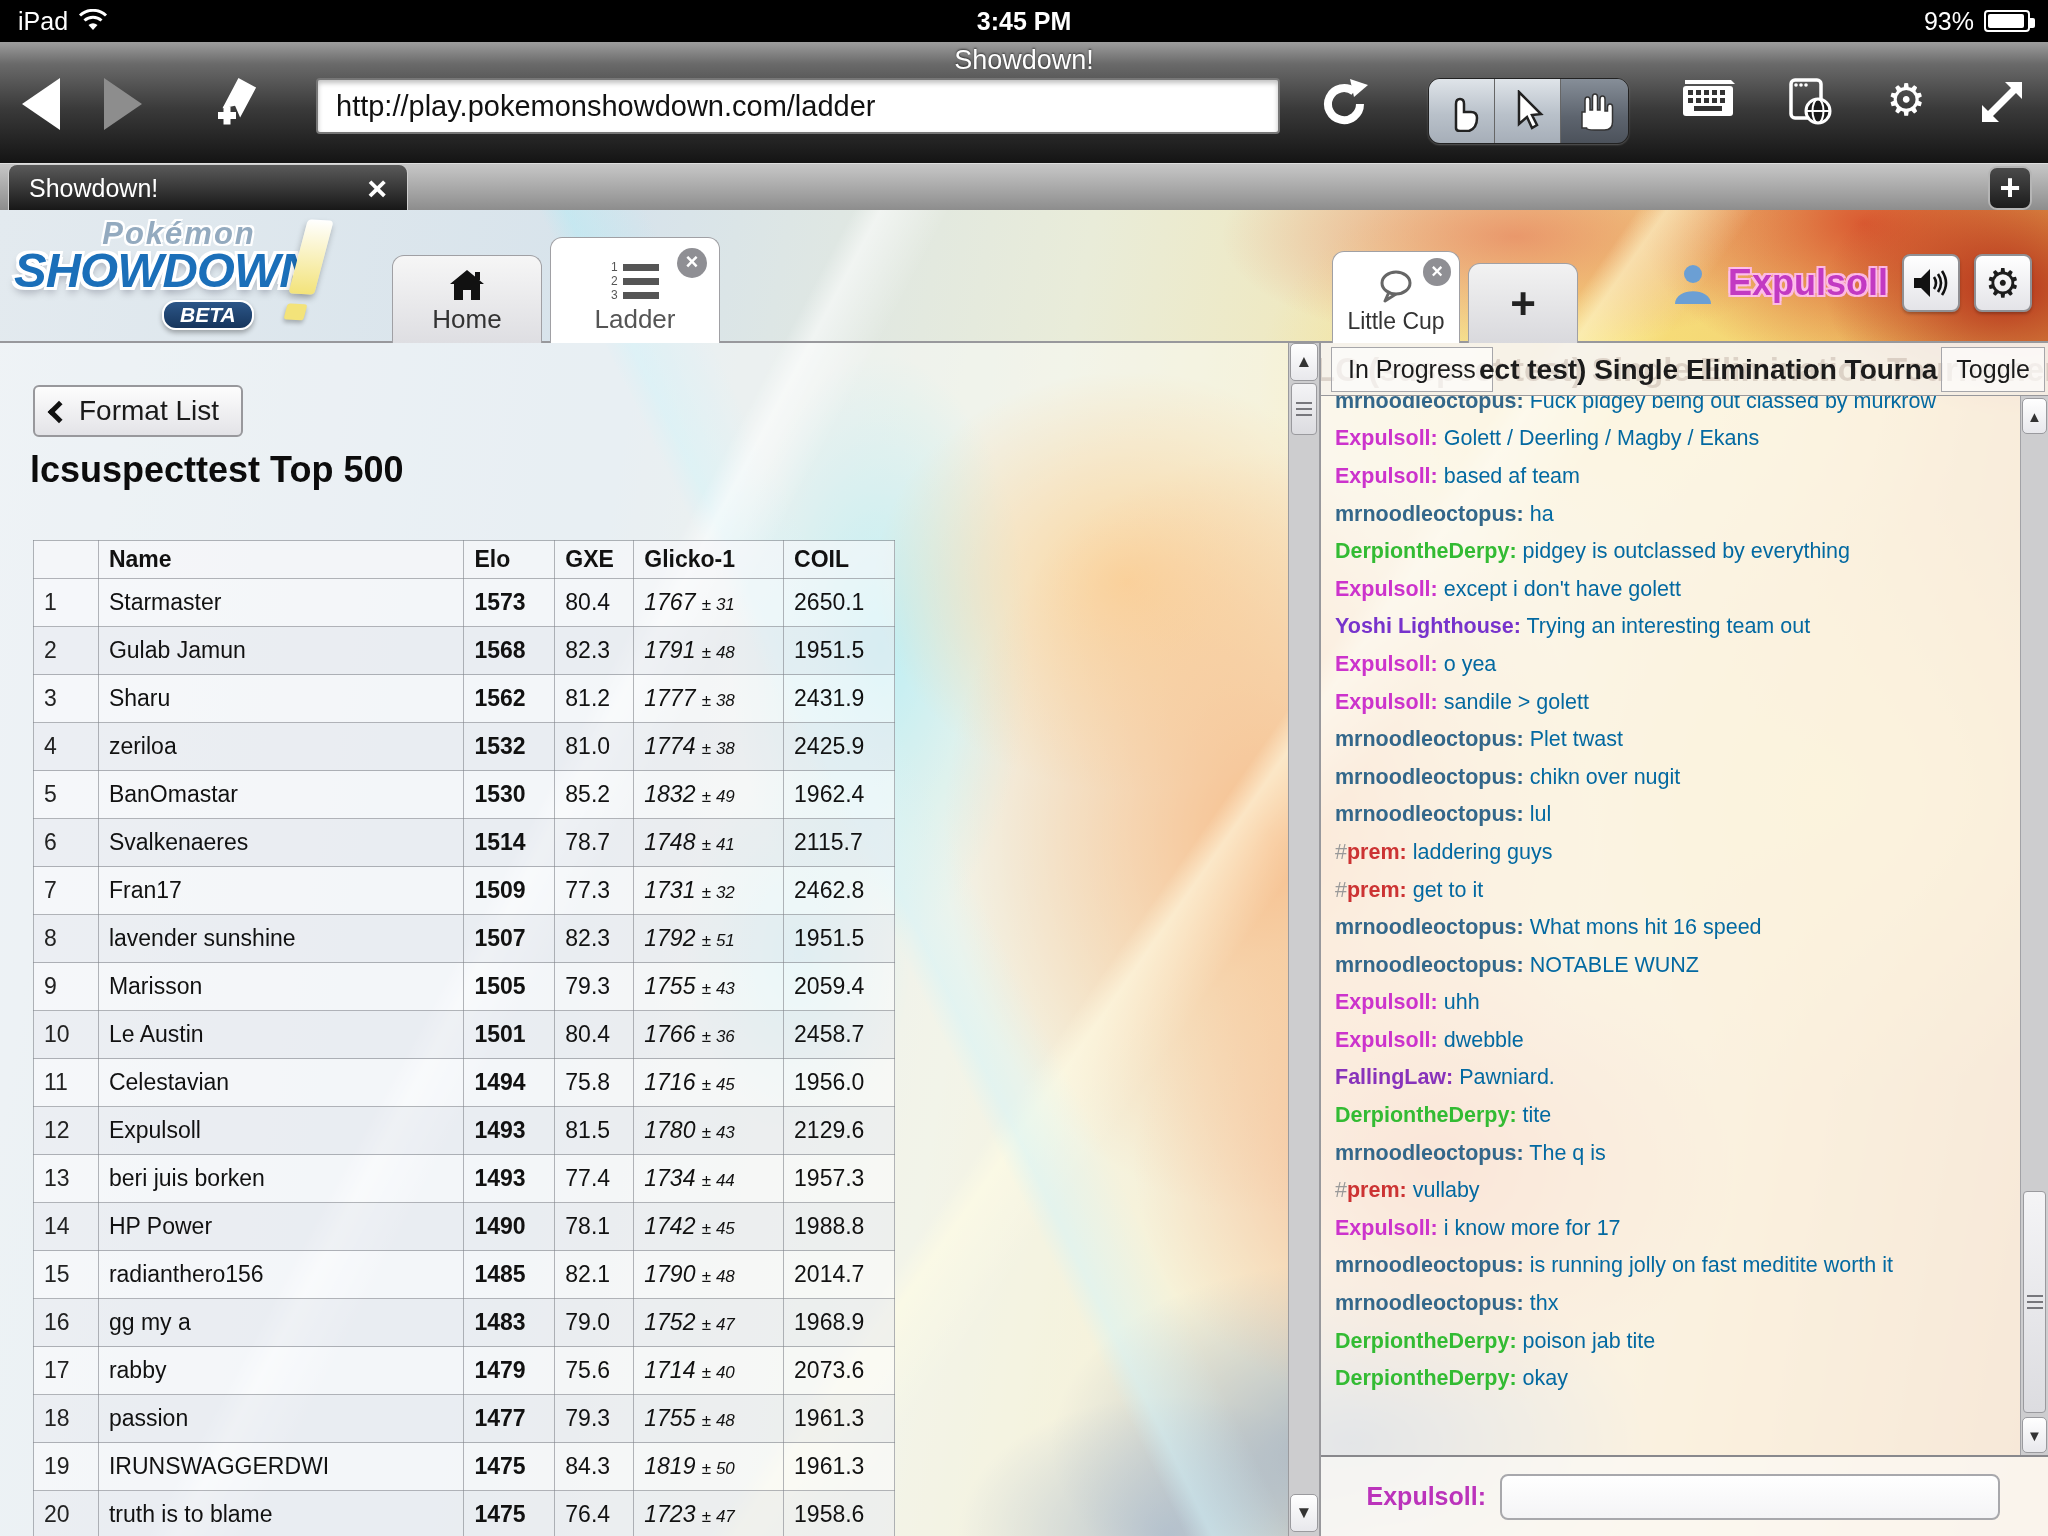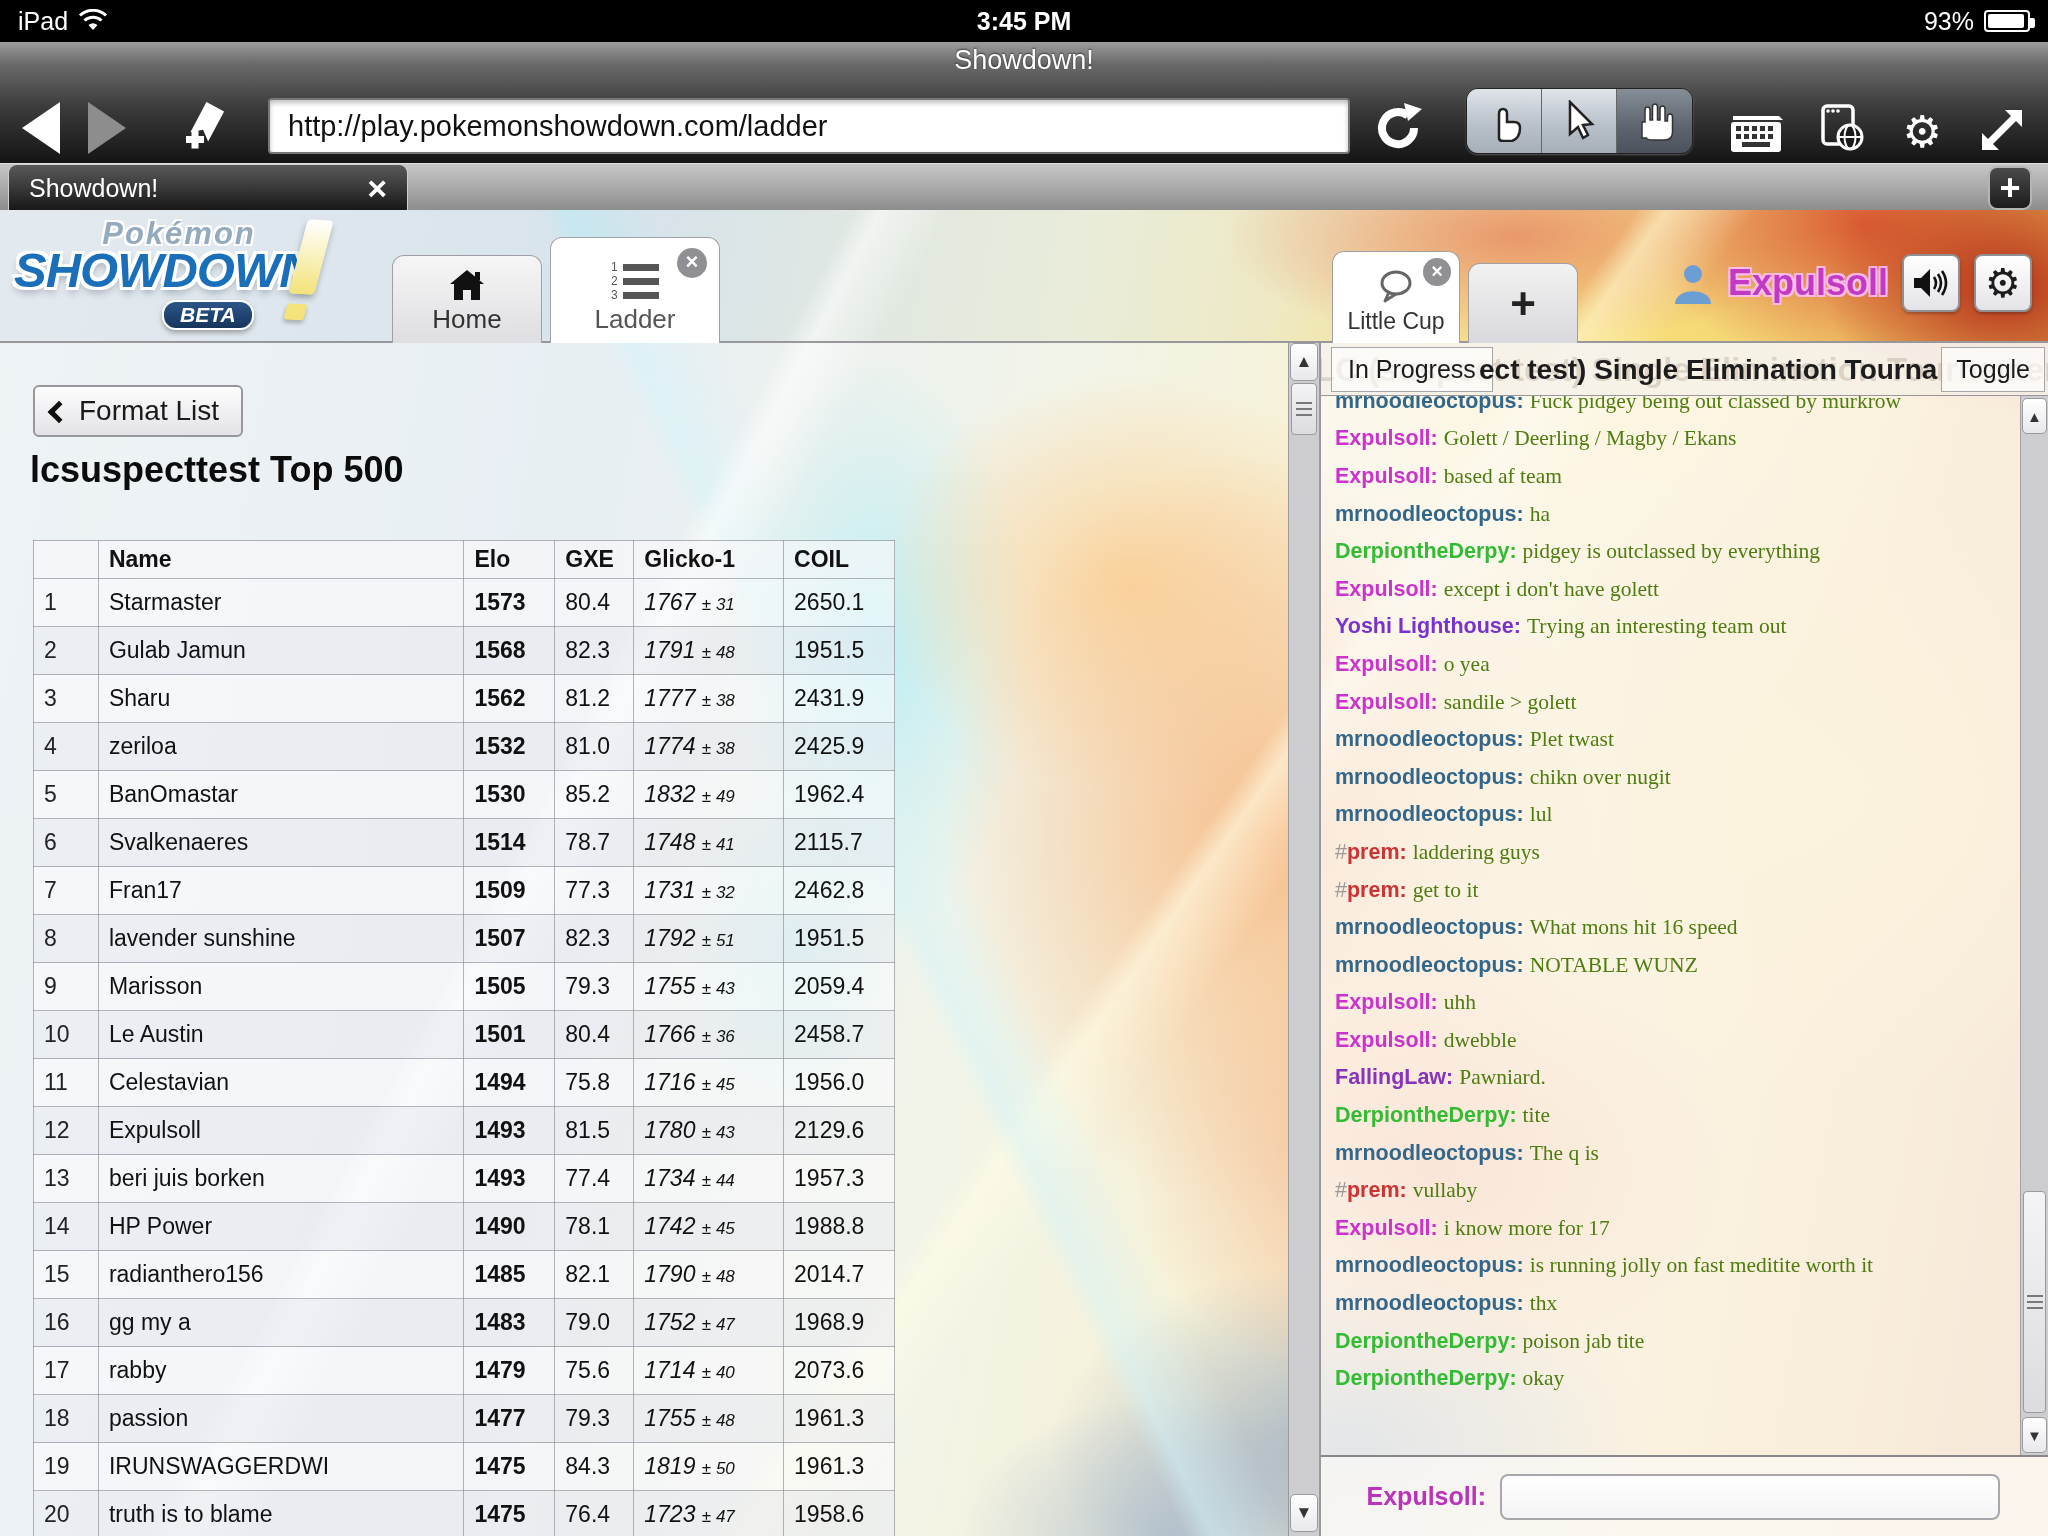--- a/index.html
+++ b/index.html
@@ -15,21 +15,21 @@
   .ios-right { width:300px; display:flex; justify-content:flex-end; align-items:center; gap:10px; }
   .battery { width:46px; height:22px; border:2px solid #fff; border-radius:4px; position:relative; }
   .battery .fill { position:absolute; left:2px; top:2px; bottom:2px; width:36px; background:#fff; border-radius:2px; }
   .battery .nub { position:absolute; right:-7px; top:6px; width:5px; height:10px; background:#fff; border-radius:0 2px 2px 0; }
 
   
   .chrome { position:absolute; left:0; top:42px; width:2048px; height:121px;
     background:linear-gradient(#9d9d9d 0%, #6a6a6a 18%, #3a3a3a 55%, #141414 100%); }
   .chrome-title { text-align:center; color:#fff; font-size:27px; line-height:36px;
     text-shadow:0 -1px 2px rgba(0,0,0,.6); }
-  .nav-row { display:flex; align-items:flex-end; height:76px; padding:0 22px; }
+  .nav-row { display:flex; align-items:flex-start; height:76px; padding:0 22px;gap:16px; }
   .nav-btn { background:none; border:none; display:flex; align-items:center; justify-content:center; }
   .tri-back { width:0; height:0; border-top:26px solid transparent; border-bottom:26px solid transparent; border-right:38px solid #fff; }
   .tri-fwd  { width:0; height:0; border-top:26px solid transparent; border-bottom:26px solid transparent; border-left:38px solid #8d8d8d; margin-left:28px; }
   .bookmark { margin-left:52px; }
   .url-field { margin-left:36px; width:1112px; height:56px; background:#fff; border:2px solid #777;
     border-radius:4px; font-size:29px; color:#111; padding:0 18px;
     font-family:"Liberation Sans",sans-serif; box-shadow:inset 0 3px 5px rgba(0,0,0,.25); }
   .reload { margin-left:22px; }
   .mode-toggle { margin-left:42px; display:flex; height:66px; border-radius:12px; overflow:hidden;
     border:1px solid #222; box-shadow:0 1px 2px rgba(255,255,255,.25), inset 0 1px 0 rgba(255,255,255,.4); }
@@ -168,21 +168,21 @@
     font-size:28px; font-weight:bold; color:#1c1c1c; white-space:nowrap; overflow:hidden; }
   .tour-toggle { position:absolute; right:4px; top:4px; height:45px; line-height:43px; padding:0 14px;
     background:rgba(255,255,255,.65); border:1px solid #a6a6aa; font-size:25px; color:#1a1a1a; }
 
   .chat-log { position:absolute; left:0; top:53px; width:700px; height:1059px; overflow:hidden;
     padding:2px 8px 0 14px; }
   .msg { font-size:21.5px; line-height:24px; padding:6.8px 0; color:#333; }
   .msg:first-child { margin-top:-16px; }
   .msg .rank { color:#999; font-weight:normal; }
   .msg .user { font-weight:bold; }
-  .msg .text { color:#4d7c0f;font-family:Liberation Serif, serif; }
+  .msg .text { color:#0369a1; }
 
   .vscroll.chat { right:0; top:53px; width:28px; height:1059px; left:auto; border-left:1px solid #a2a2a6; }
   .vscroll.chat .sb-btn { height:36px; font-size:15px; }
 
   .chat-input-row { position:absolute; left:0; bottom:0; width:728px; height:81px;
     border-top:2px solid #88888c; background:rgba(252,250,248,.65); display:flex; align-items:center; }
   .chat-label { width:165px; text-align:right; font-size:25px; font-weight:bold; color:#bb33bb; }
   .chat-input { margin-left:14px; width:500px; height:46px; border:2px solid #a8a8ac; border-radius:8px;
     background:linear-gradient(#ffffff,#f4f4f6); font-size:24px; padding:0 12px;
     font-family:"Liberation Sans",sans-serif; }

